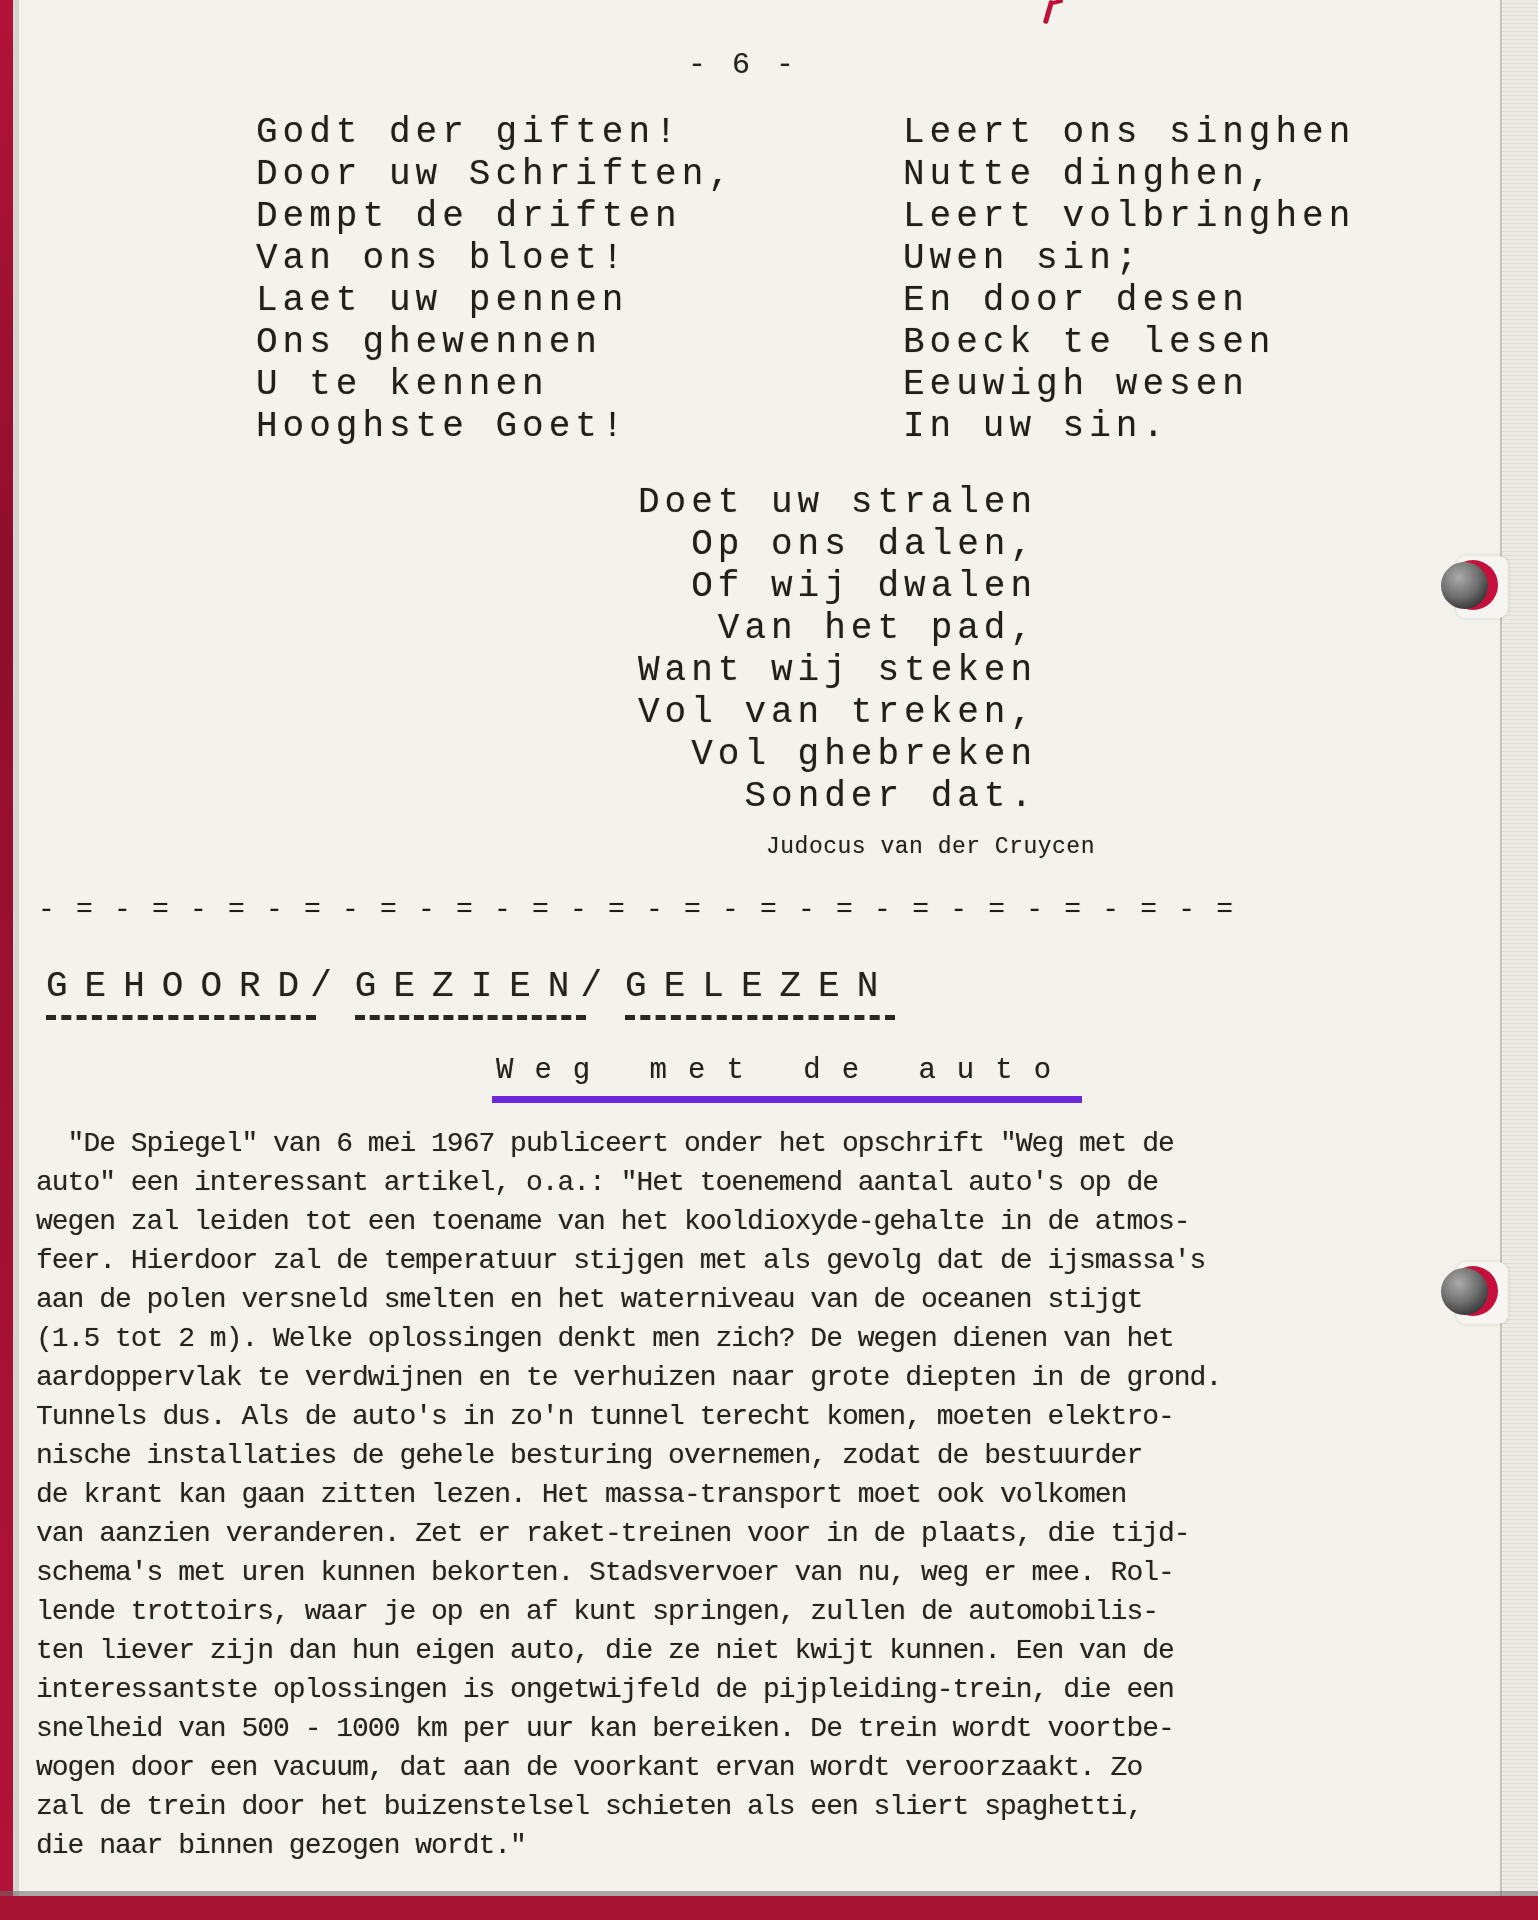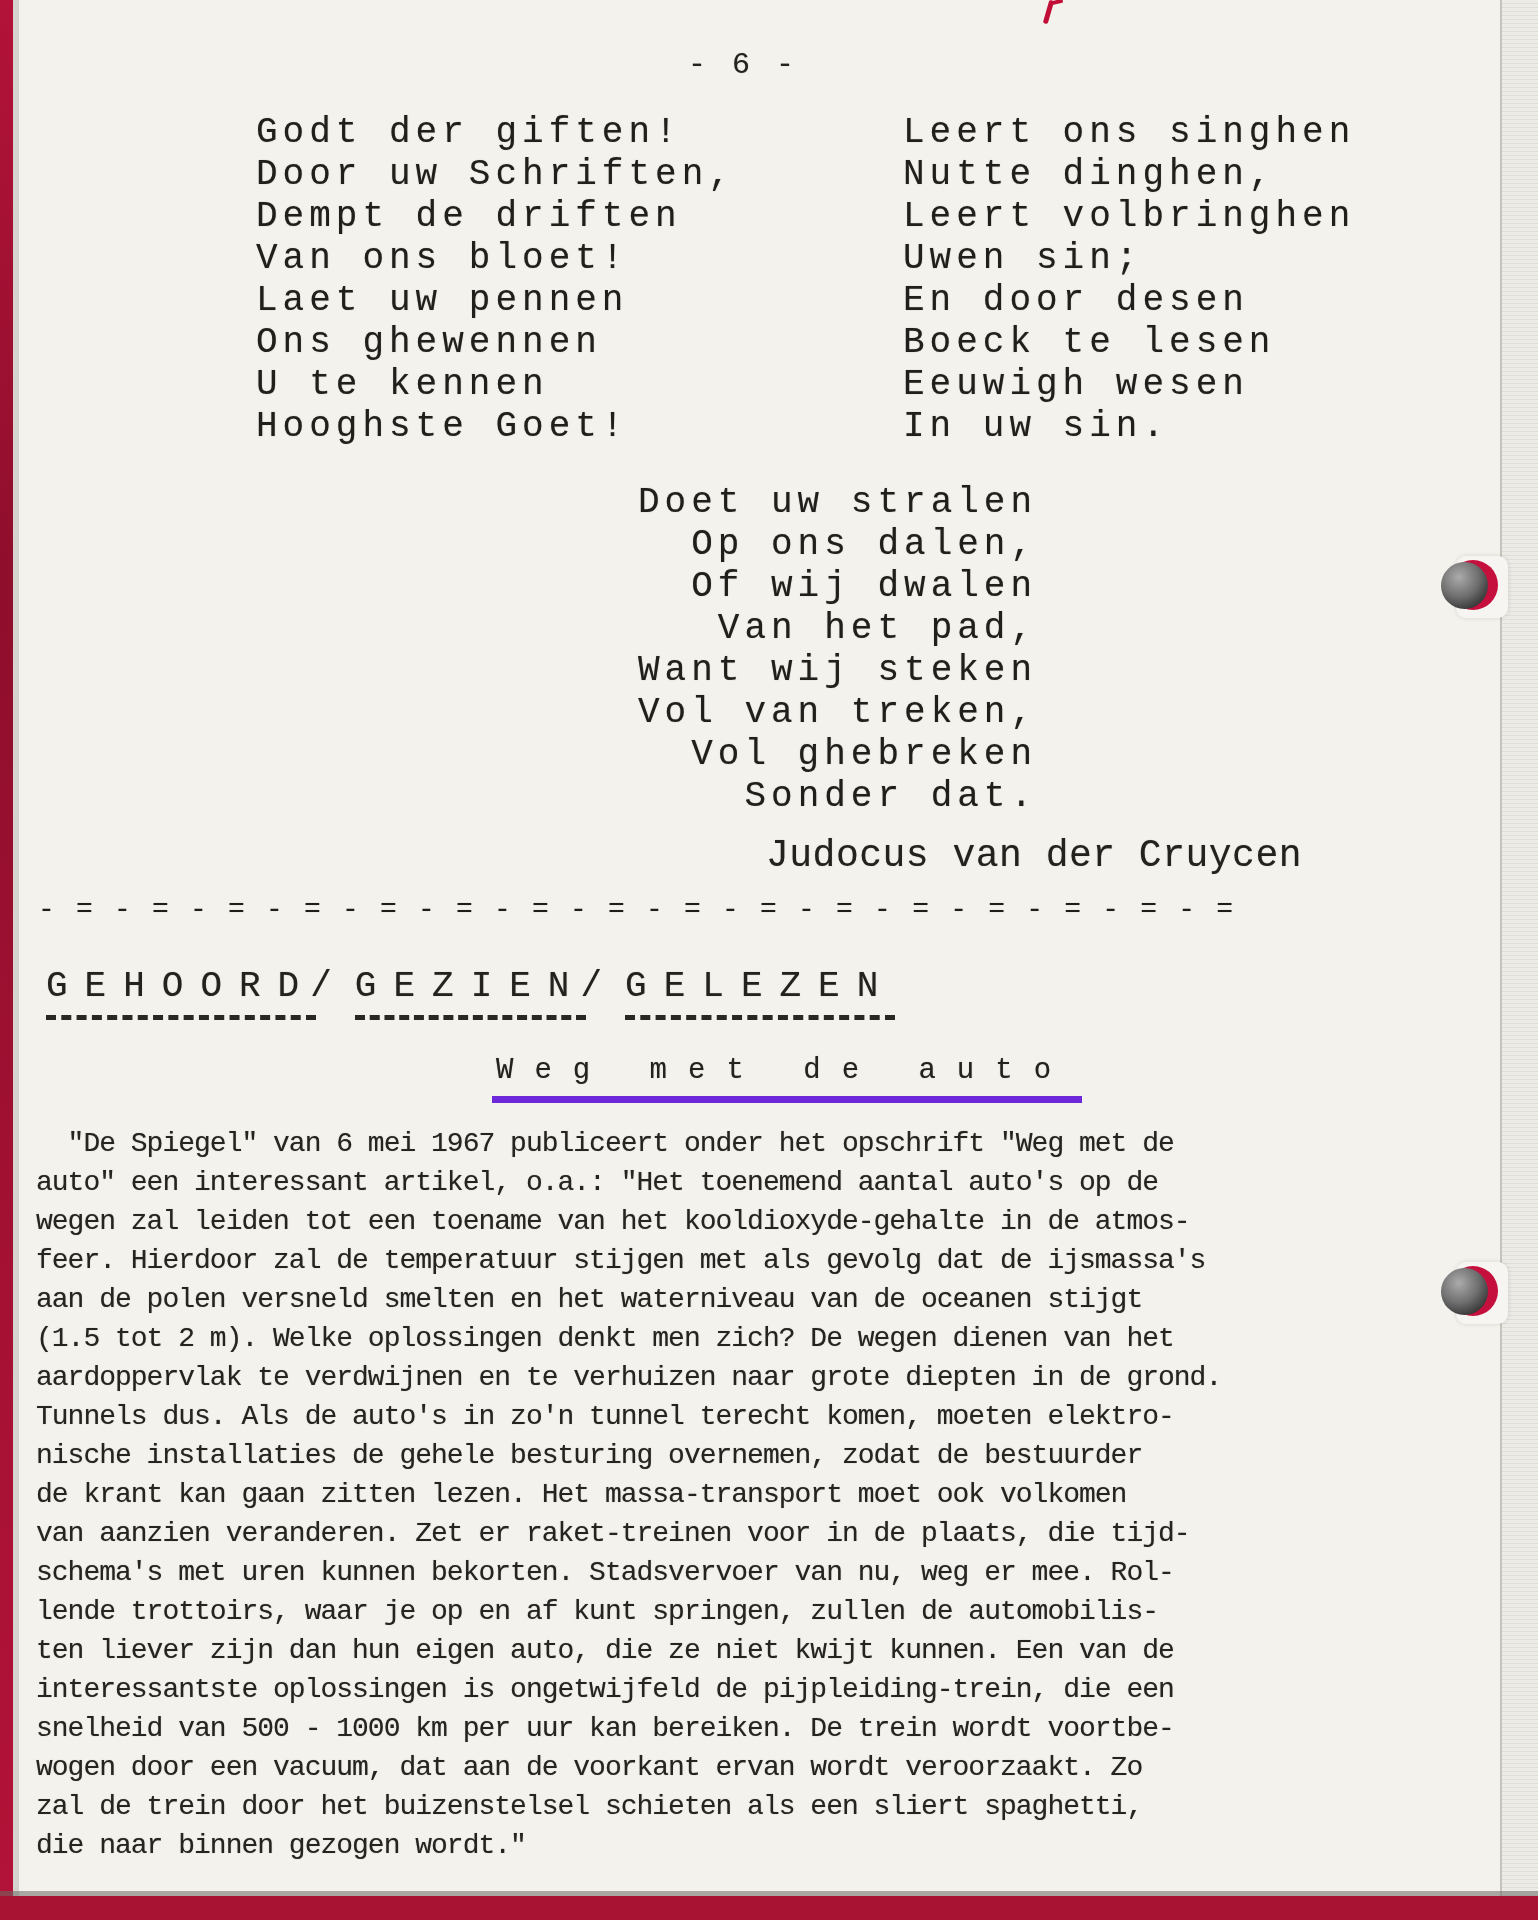--- a/index.html
+++ b/index.html
@@ -14,21 +14,21 @@
   }
   .txt { position: absolute; white-space: pre; text-shadow: 0 0 1px rgba(40,38,34,0.4); }
 
   .page-number { left: 688px; top: 48px; font-size: 30px; letter-spacing: 4px; }
 
   .stanza { font-size: 36px; letter-spacing: 5px; line-height: 42px; color: #201f1b; }
   .stanza-left   { left: 256px; top: 96px; margin-top: 16px;  }
   .stanza-right  { left: 903px; top: 112px; }
   .stanza-center { left: 638px; top: 482px; text-align: right; }
 
-  .attribution { left: 766px; top: 834px; font-size: 38px; letter-spacing: 0.5px; }
+  .attribution { left: 766px; top: 834px; font-size: 23px; letter-spacing: 0.5px; }
 
   .separator { left: 38px; top: 894px; font-size: 28px; letter-spacing: 2.2px; color: #1e1d1a; }
 
   .section-heading { left: 46px; top: 966px; font-size: 36px; letter-spacing: 17px; }
   .section-heading .hw { border-bottom: 5px dashed #2a2823; padding-bottom: 8px; }
   .section-heading .slash { margin: 0 6px 0 -6px; }
 
   .article-title {
     left: 492px; top: 1054px; font-size: 29px; letter-spacing: 21px;
     padding: 0 10px 9px 4px; border-bottom: 7px solid #6d28d9;

